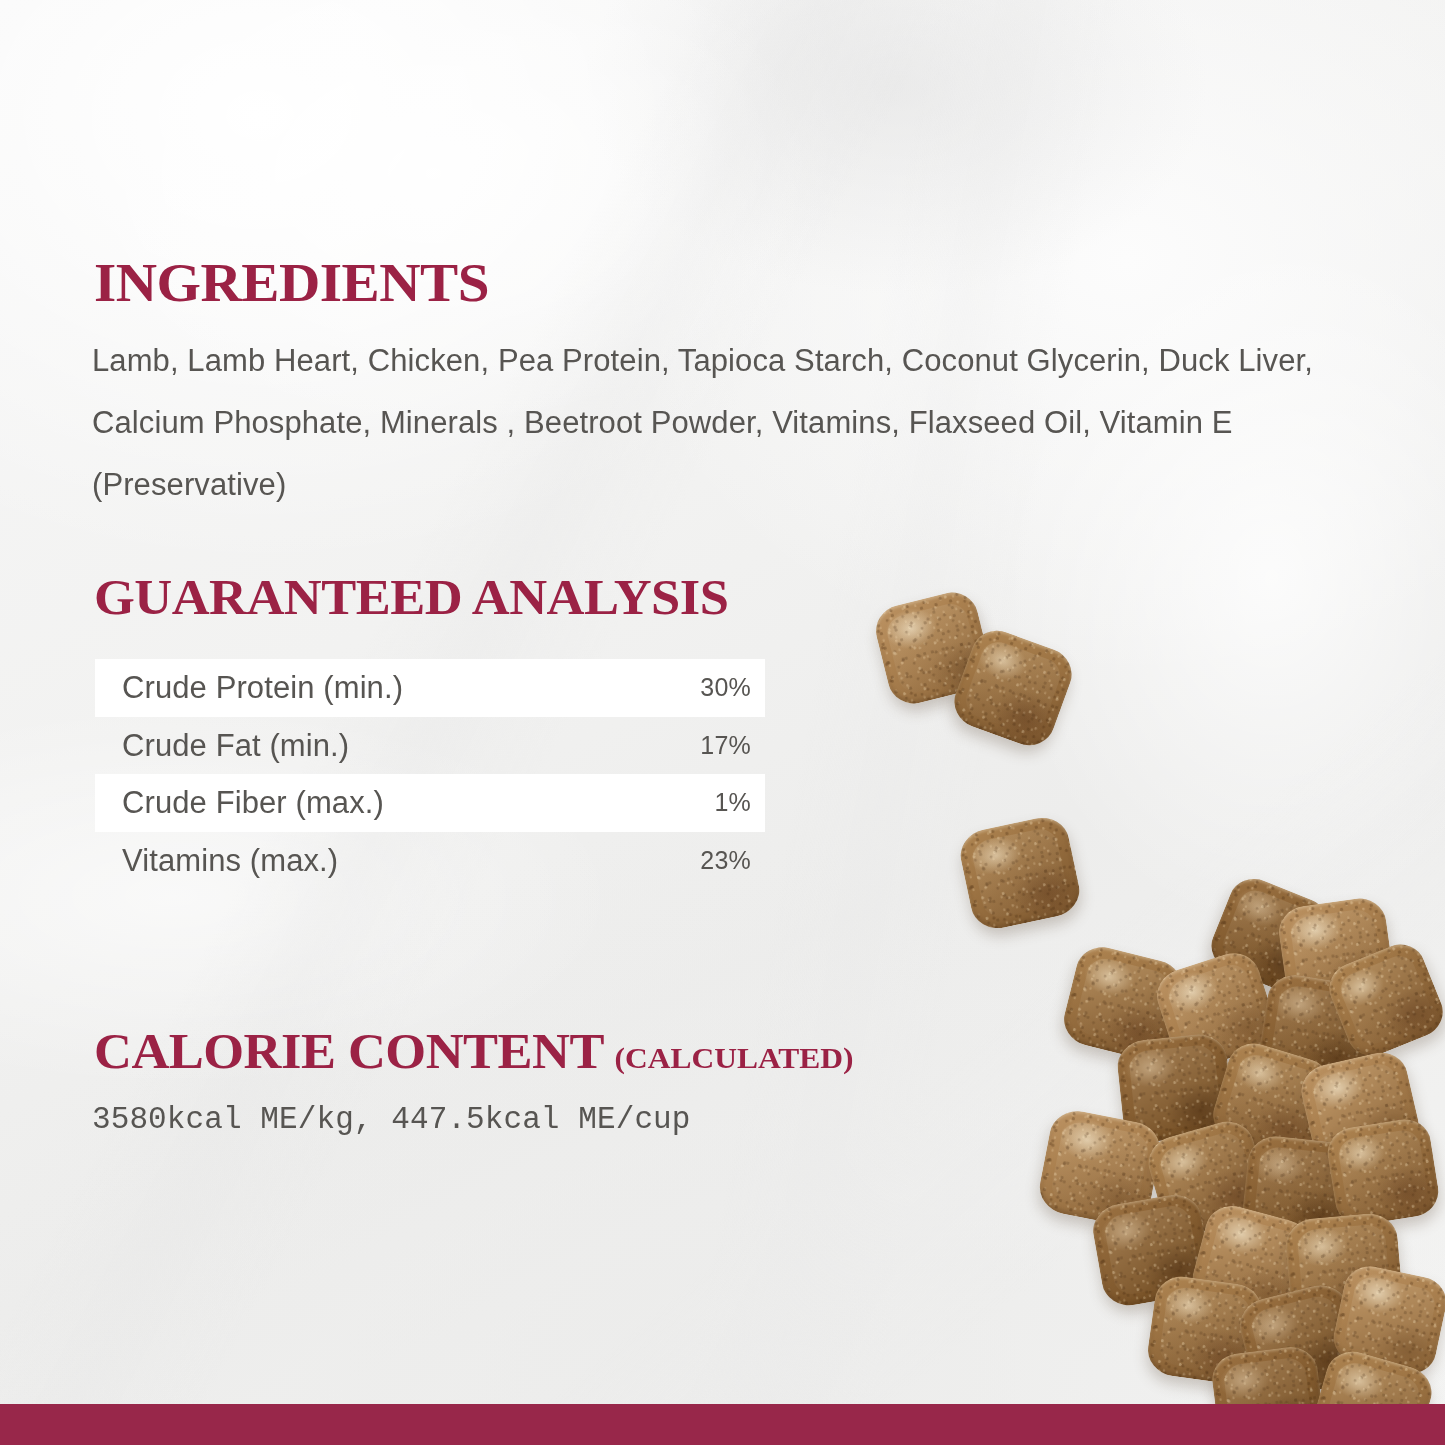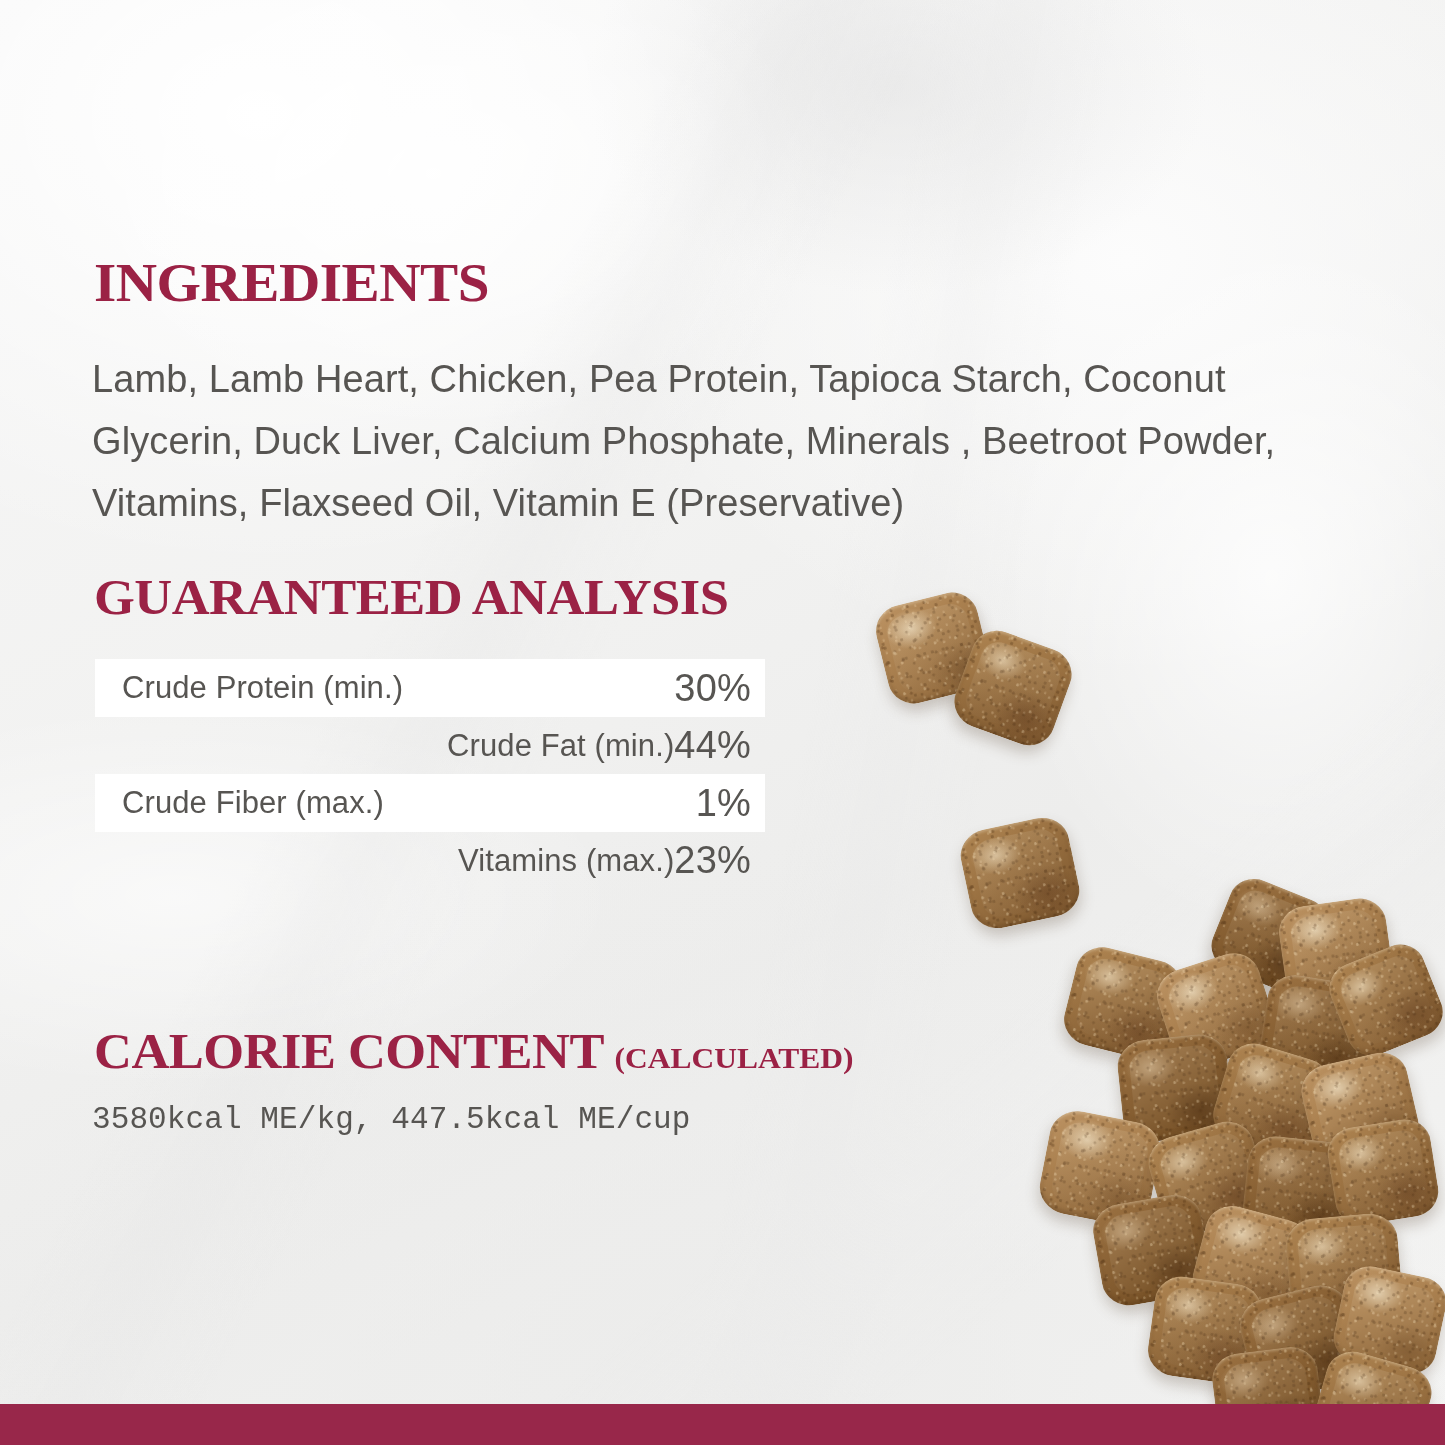--- a/index.html
+++ b/index.html
@@ -63,23 +63,23 @@
   }
 
   #ingredients-heading {
     position:absolute; left:94px; top:256px;
     font-size:54px;
     transform:scaleX(1.06);
     transform-origin:left center;
   }
 
   #ingredients-body {
-    position:absolute; left:92px; top:348px;
+    position:absolute; left:92px; top:330px;
     width:1290px;
-    font-size:38px;
+    font-size:31px;
     line-height:62px;
     color:#575552;
     letter-spacing:.1px;
   }
 
   #ga-heading {
     position:absolute; left:94px; top:572px;
     font-size:50px;
     transform:scaleX(1.05);
     transform-origin:left center;
@@ -91,29 +91,29 @@
     width:670px;
   }
   .ga-row {
     display:flex;
     align-items:center;
     justify-content:space-between;
     height:57.5px;
     padding:0 14px 0 27px;
   }
   .ga-row.alt { background:#ffffff; }
-  .ga-row.plain { background:transparent;justify-content:flex-end; }
+  .ga-row.plain { background:transparent; }
   .ga-label {
     font-size:31px;
     color:#575552;
     letter-spacing:.1px;
     line-height:1;
   }
   .ga-value {
-    font-size:38px;
+    font-size:25px;
     color:#575552;
     font-weight:300;
     letter-spacing:.2px;
     line-height:1;
   }
 
   
   #calorie-heading {
     position:absolute; left:94px; top:1026px;
     font-size:50px;
@@ -240,21 +240,21 @@
 
     <h1 class="heading" id="ga-heading">GUARANTEED ANALYSIS</h1>
 
     <div id="ga-table">
         <div class="ga-row alt">
           <span class="ga-label">Crude Protein (min.)</span>
           <span class="ga-value">30%</span>
         </div>
         <div class="ga-row plain">
           <span class="ga-label">Crude Fat (min.)</span>
-          <span class="ga-value">44%</span>
+          <span class="ga-value">17%</span>
         </div>
         <div class="ga-row alt">
           <span class="ga-label">Crude Fiber (max.)</span>
           <span class="ga-value">1%</span>
         </div>
         <div class="ga-row plain">
           <span class="ga-label">Vitamins (max.)</span>
           <span class="ga-value">23%</span>
         </div>
       </div>

